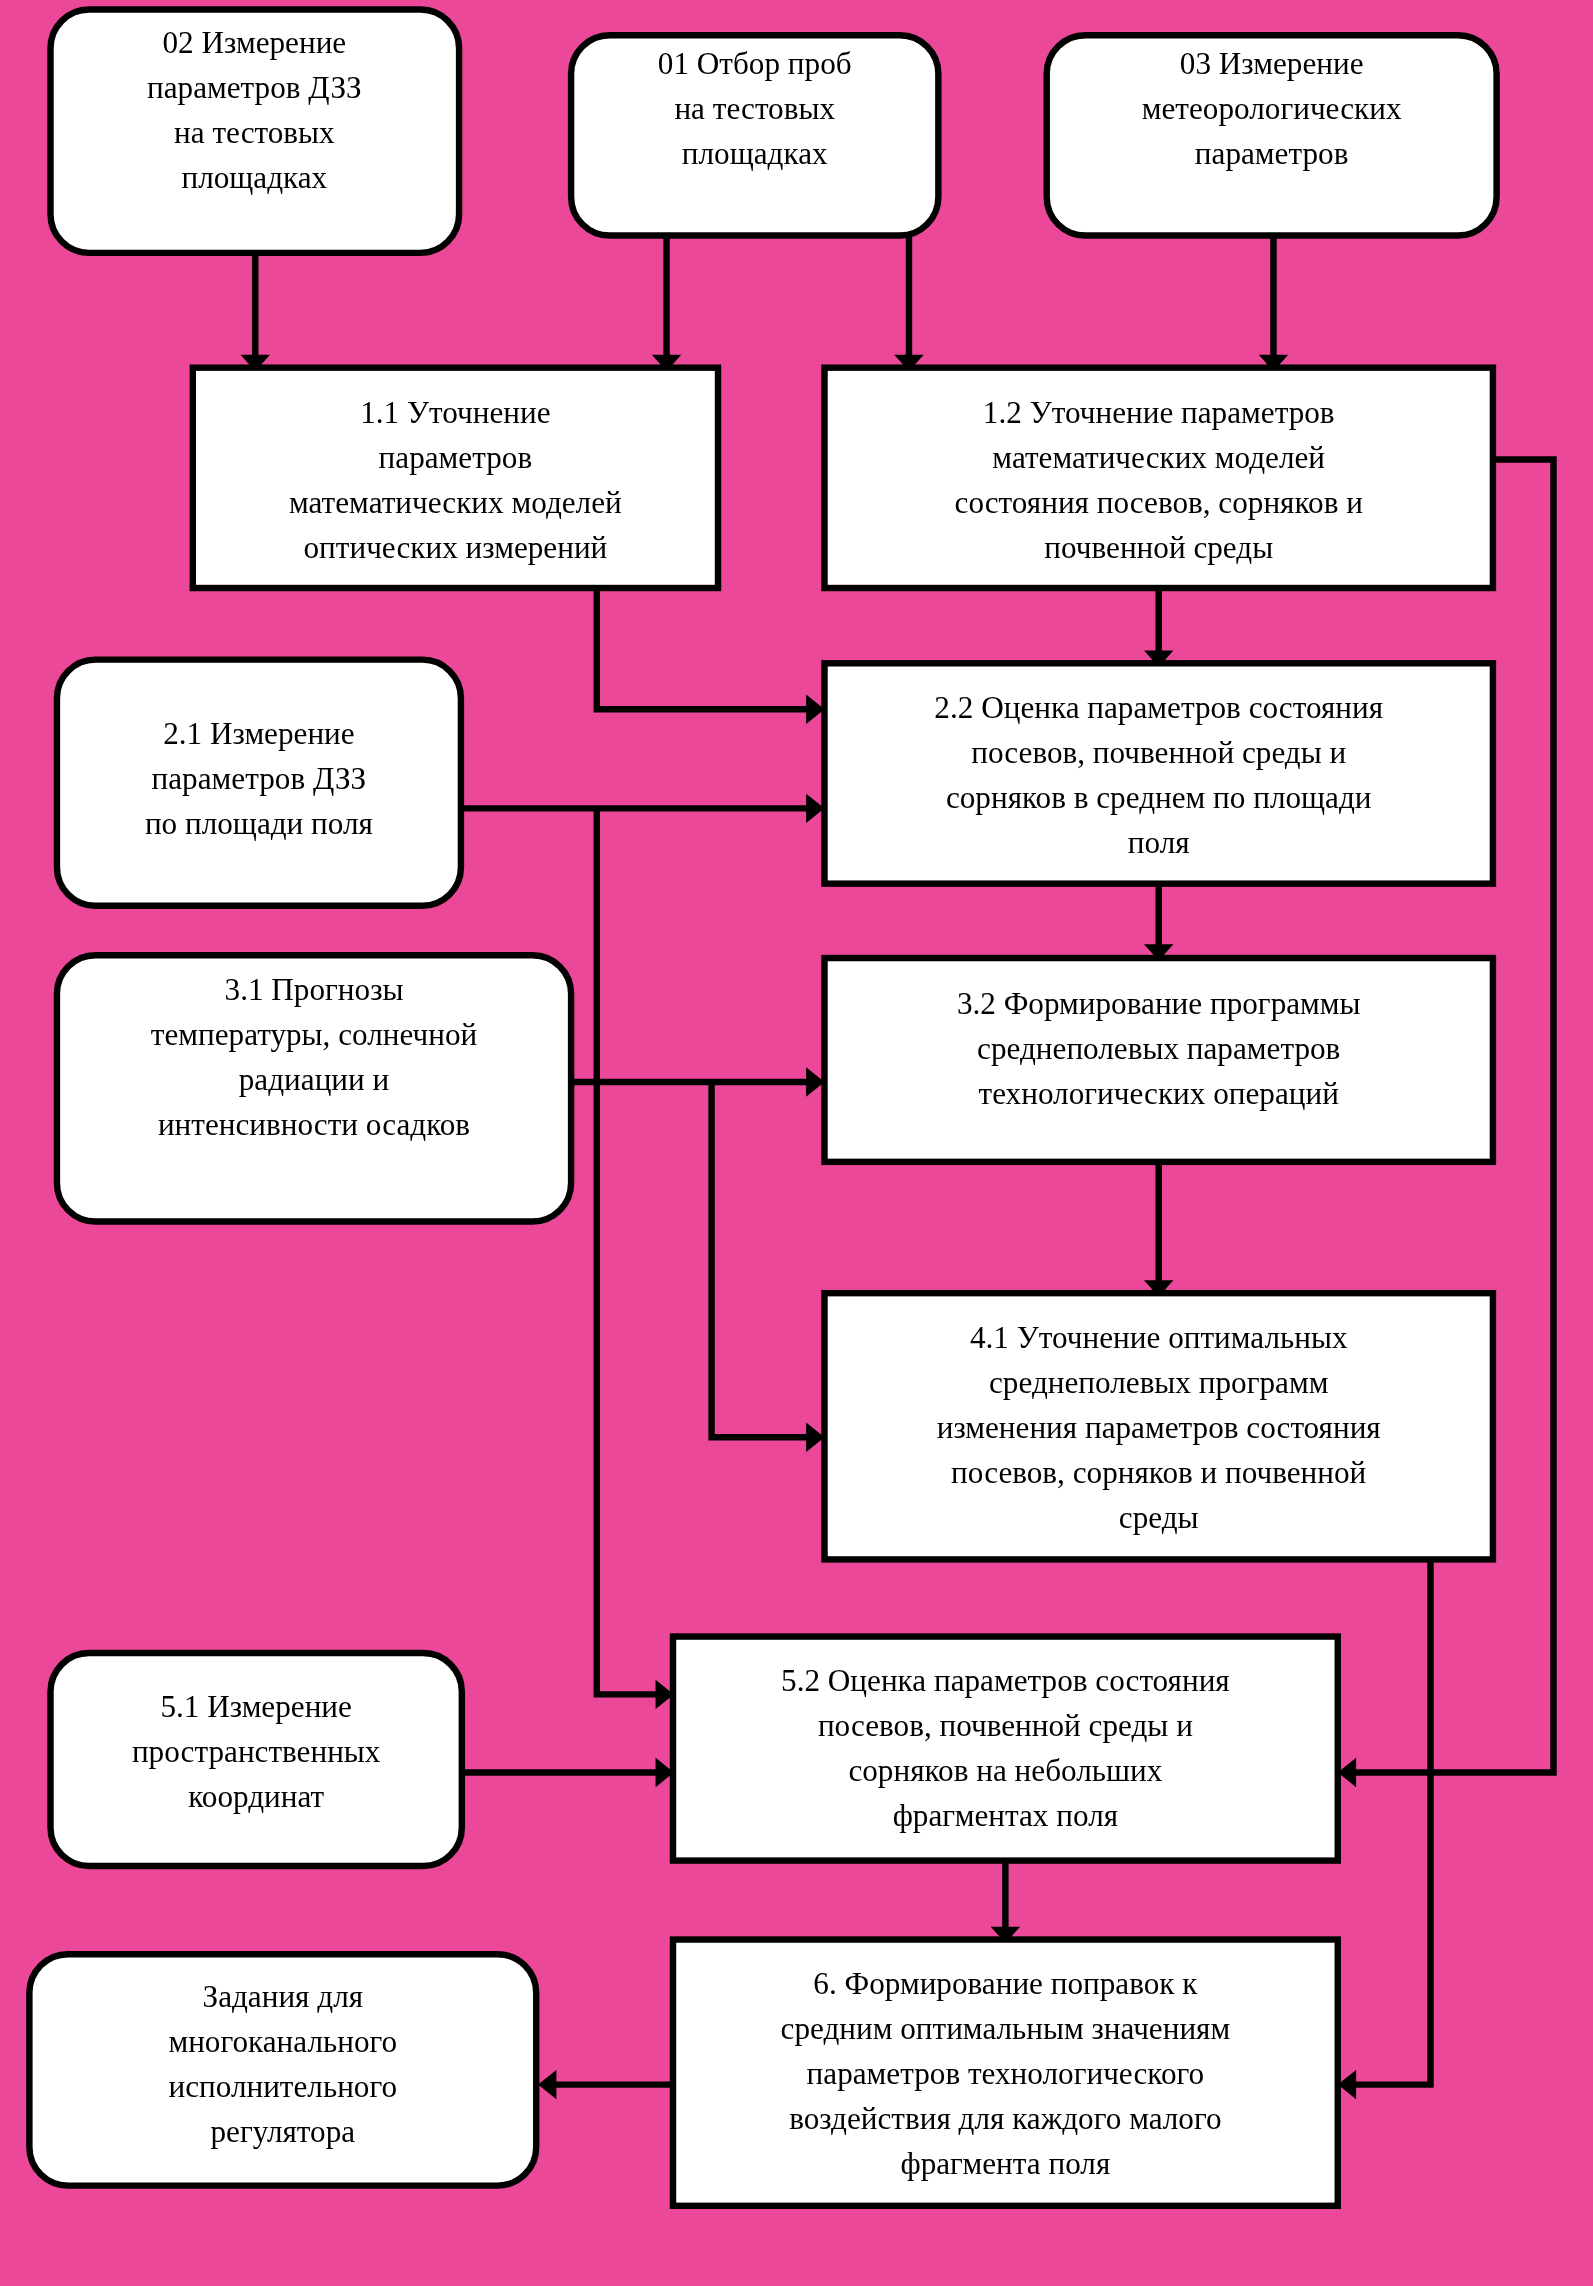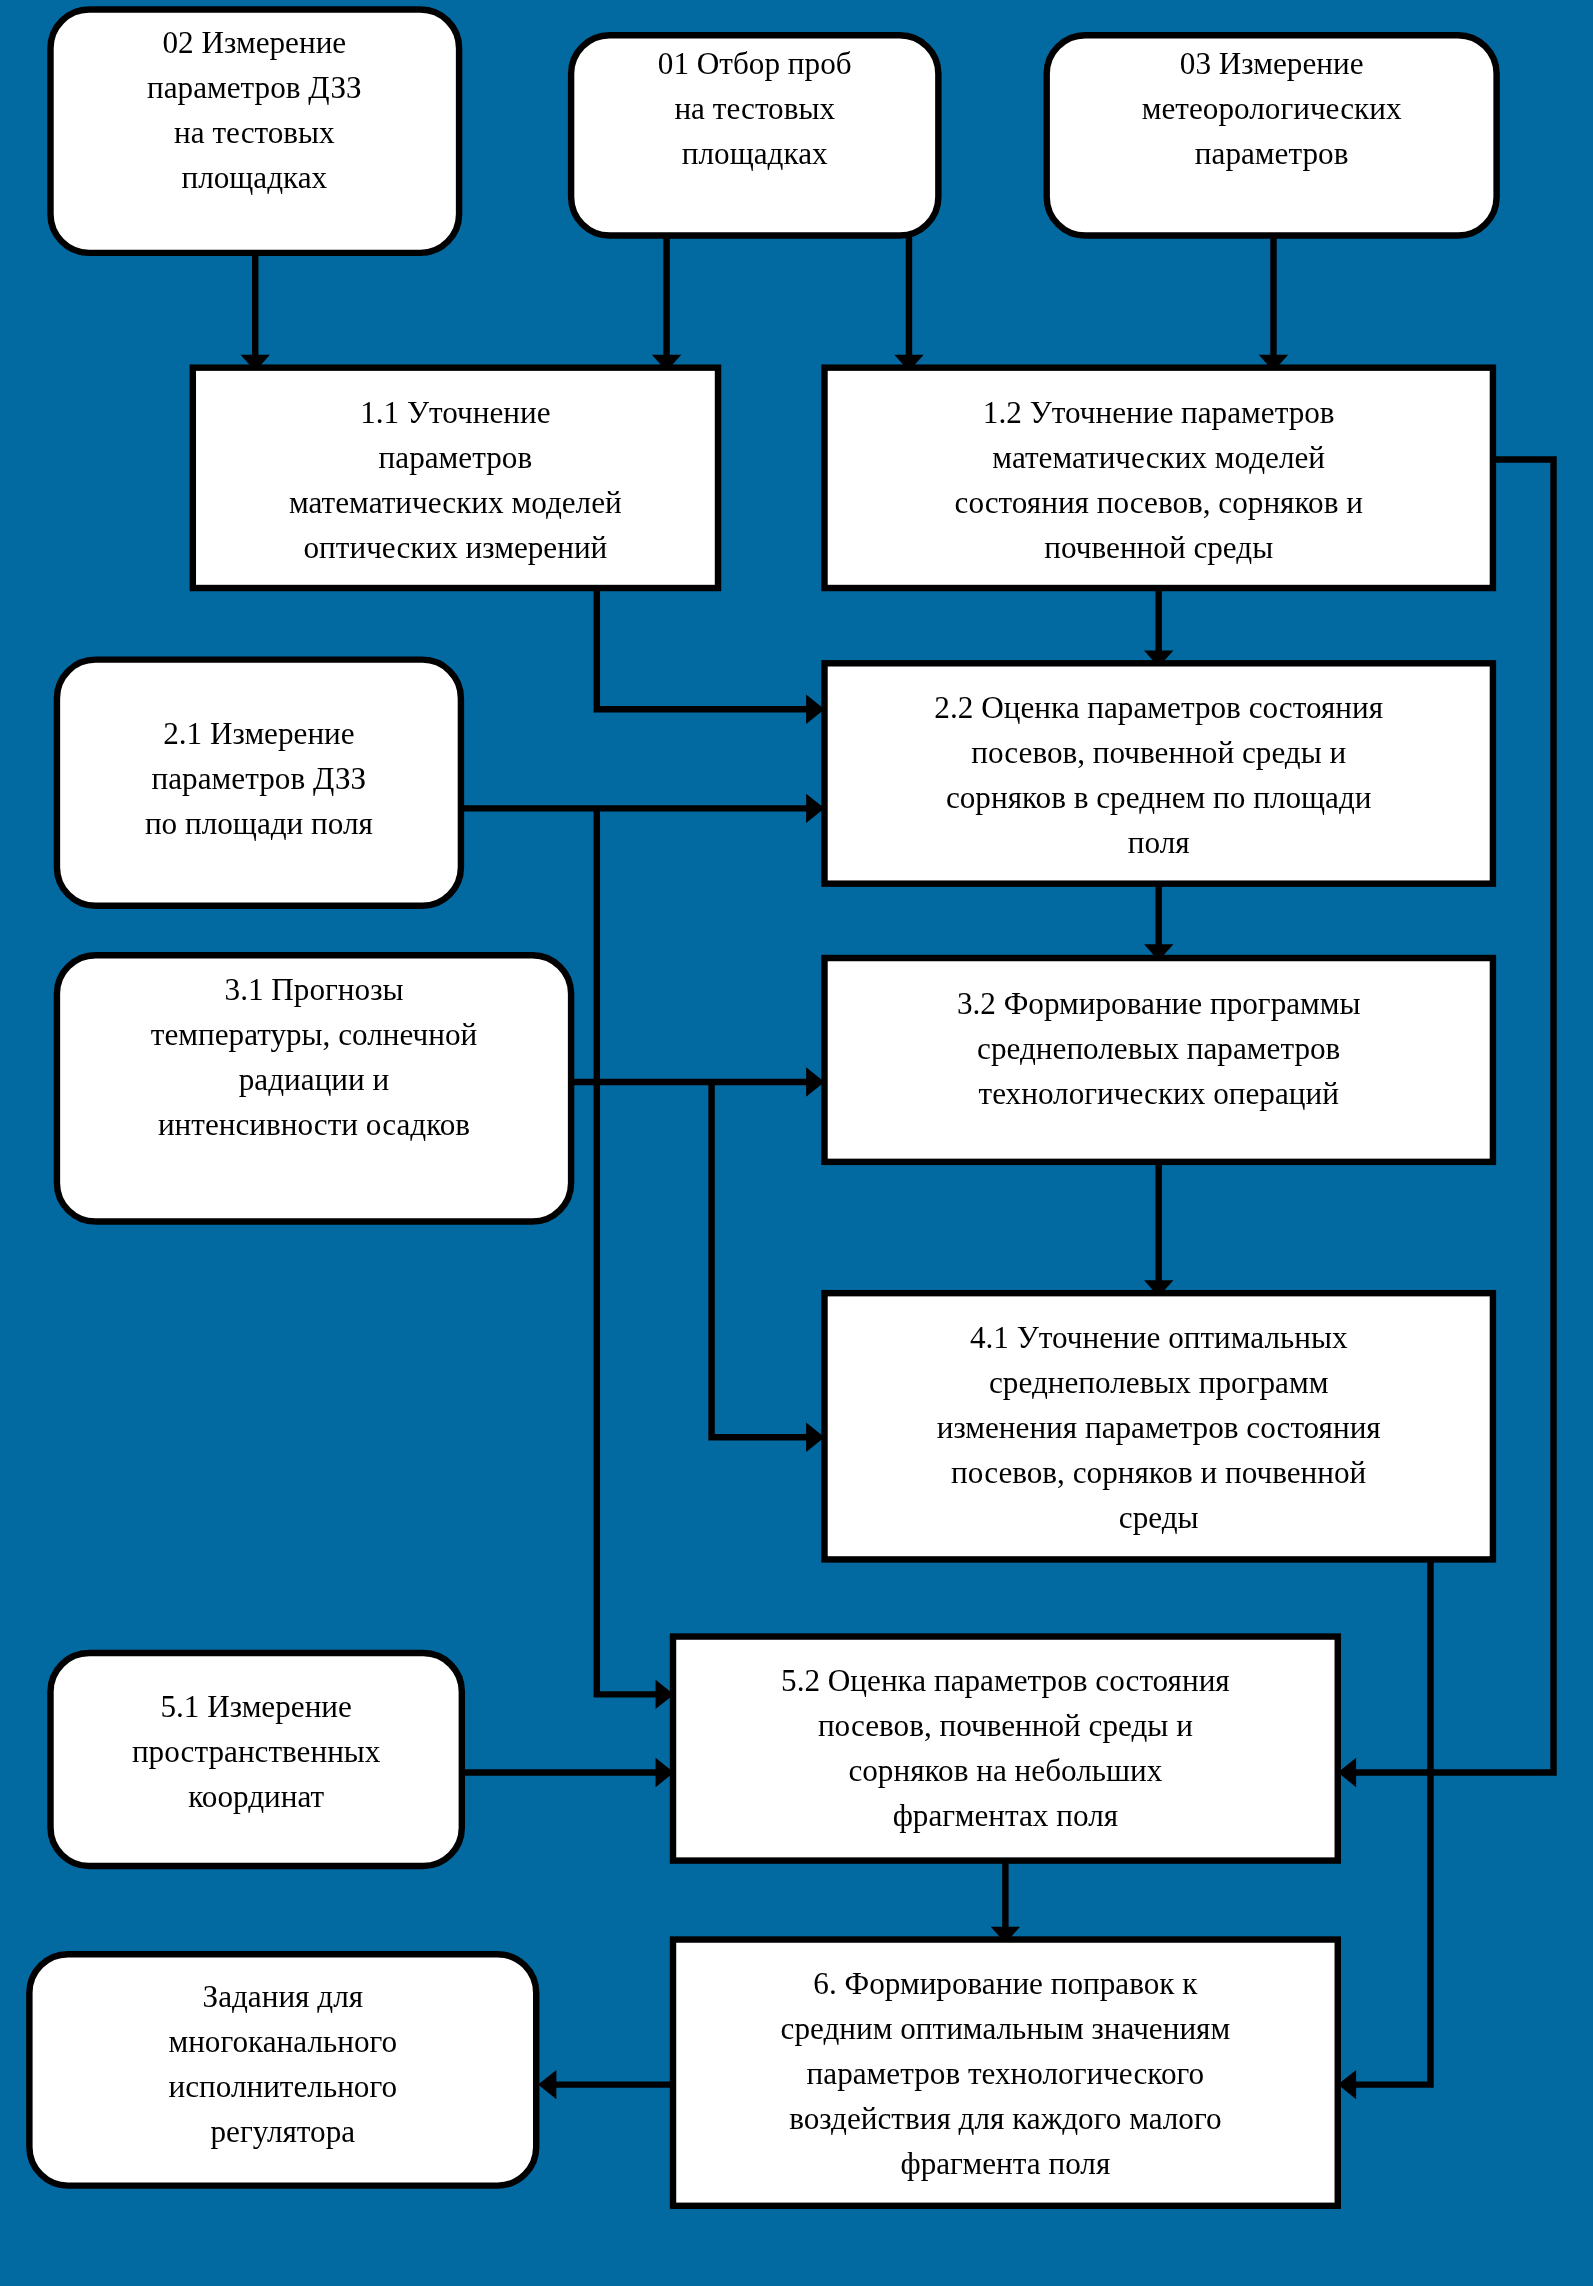--- a/index.html
+++ b/index.html
@@ -4,21 +4,21 @@
 <style>
   html, body {
     margin: 0;
     padding: 0;
     background: #ffffff;
   }
   #page {
     position: relative;
     width: 1593px;
     height: 2287px;
-    background: #0369a1;
+    background: #ec4899;
     overflow: hidden;
     text-decoration: underline;
   }
   svg.flow {
     position: absolute;
     left: 0;
     top: 0;
     width: 1593px;
     height: 2287px;
   }

